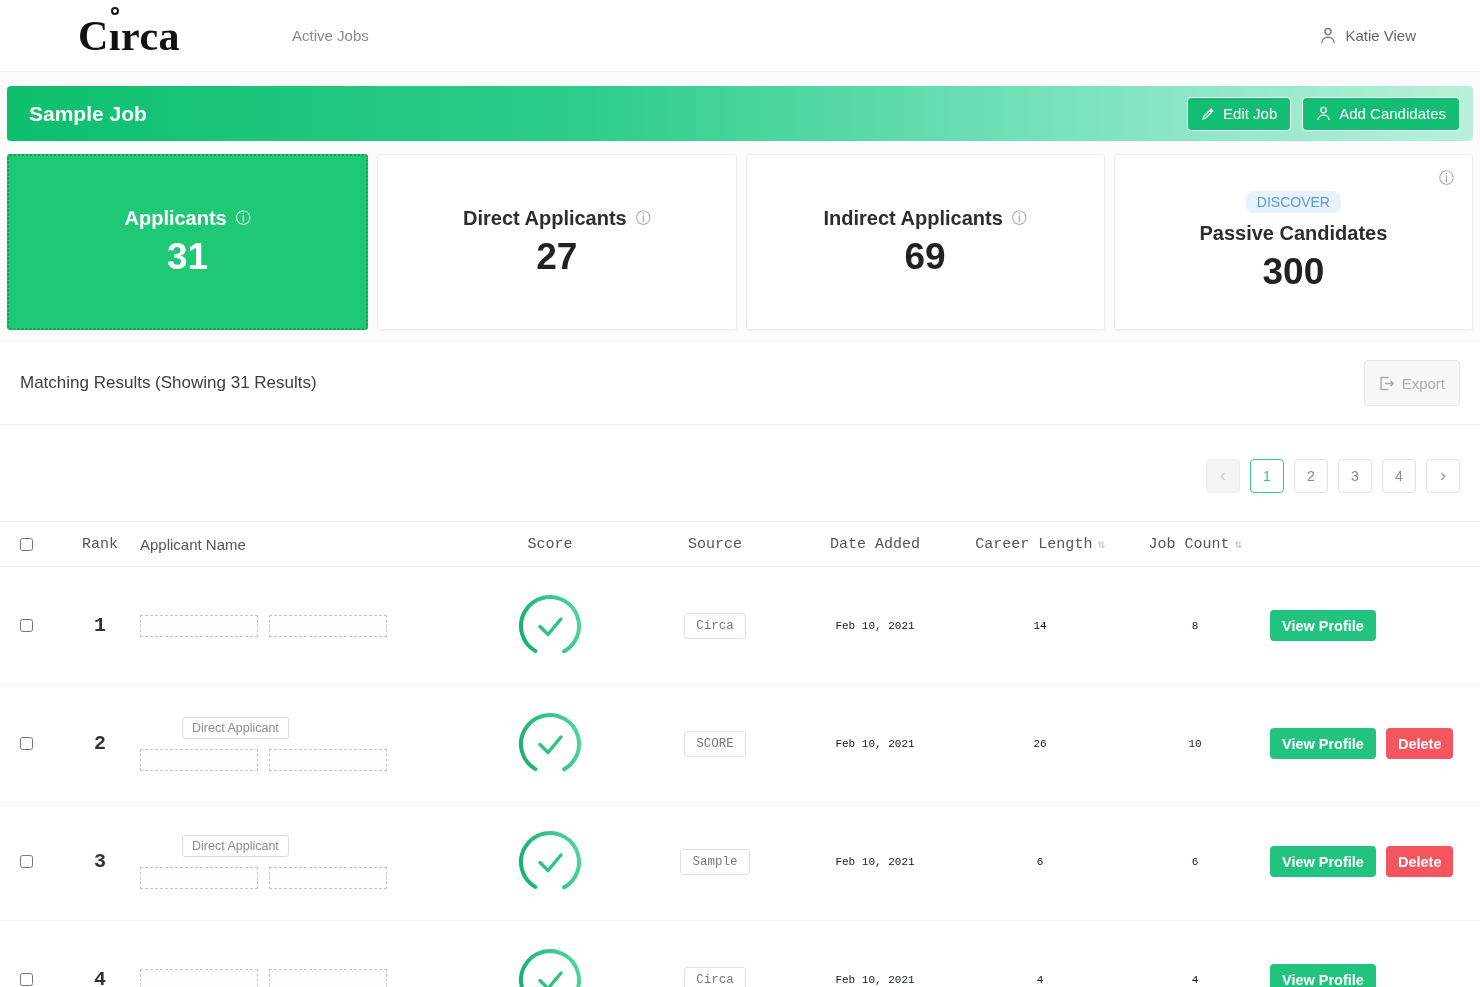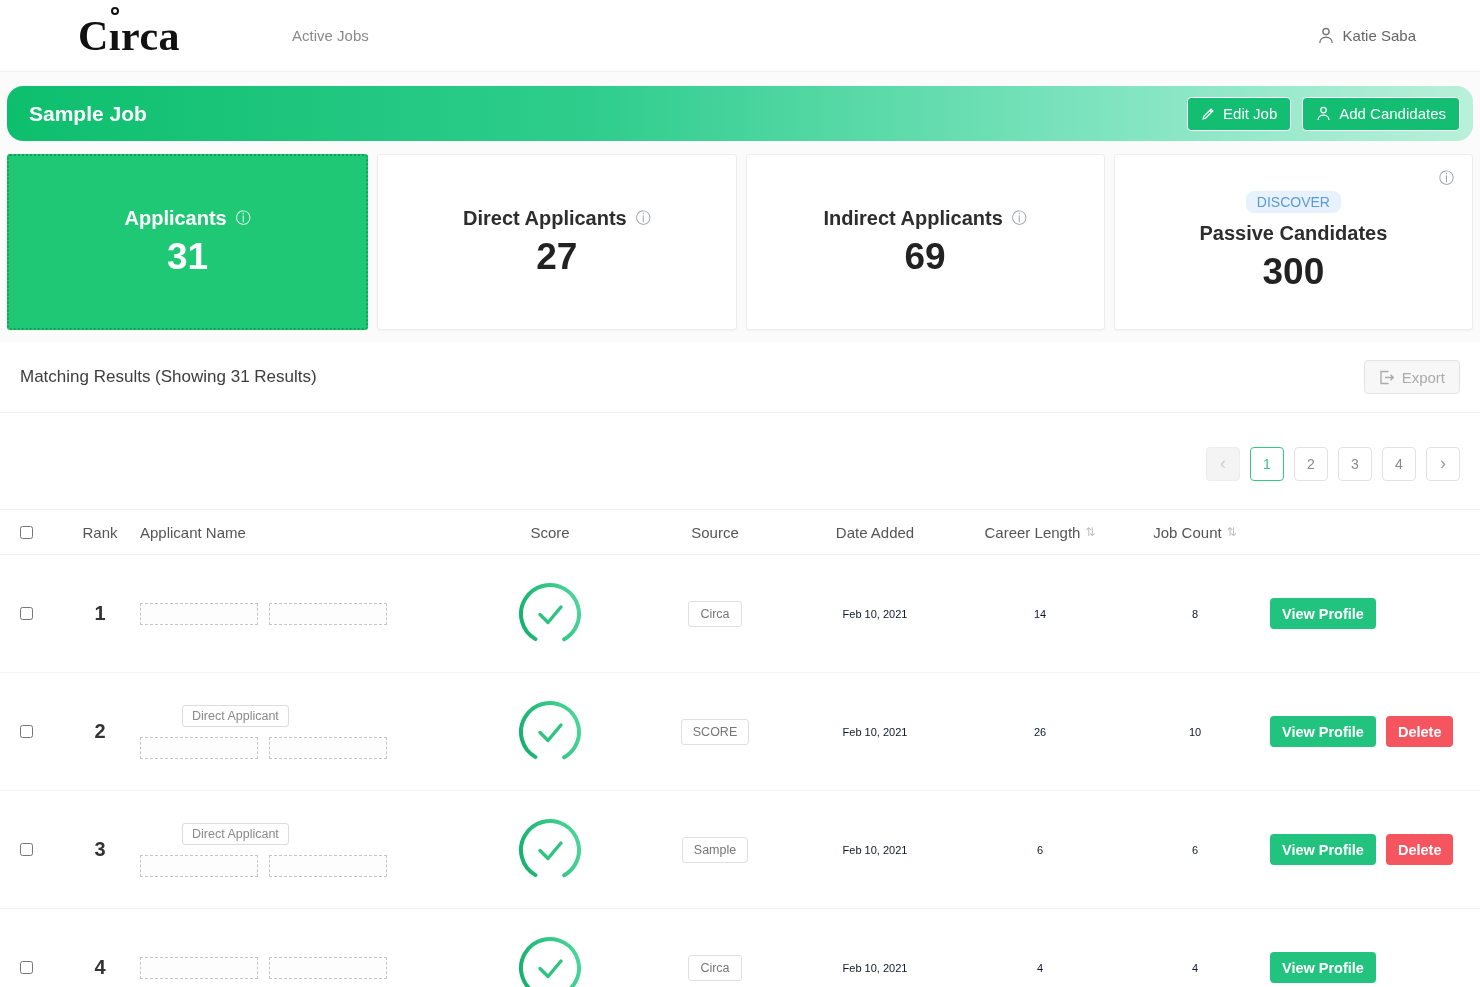--- a/index.html
+++ b/index.html
@@ -10,21 +10,21 @@
   
   .topbar { height:72px; background:#fff; display:flex; align-items:center; padding:0 64px 0 78px; border-bottom:1px solid #f1f1f1; }
   .logo { font-family:"Liberation Serif", serif; font-weight:bold; font-size:42px; color:#111; letter-spacing:0.5px; display:flex; align-items:flex-end; line-height:1; }
   .iwrap { position:relative; display:inline-block; }
   .ring { position:absolute; width:8px; height:8px; border:2.5px solid #111; border-radius:50%; top:-8px; left:2px; }
   .nav-link { margin-left:112px; font-size:15px; color:#8a8a8a; cursor:pointer; }
   .user-chip { margin-left:auto; display:flex; align-items:center; gap:9px; color:#666; font-size:15px; cursor:pointer; }
   .user-chip svg { color:#777; }
 
   
-  .banner { margin:14px 7px 0; height:55px; border-radius:16px;
+  .banner { margin:14px 7px 0; height:55px; border-radius:4px;
     background:linear-gradient(90deg,#0dbf6d 0%,#2fcd8d 40%,#7fe4c0 75%,#b9f0da 100%);
     display:flex; align-items:center; padding:0 13px 0 22px; }
   .banner-title { color:#fff; font-size:21px; font-weight:bold; }
   .banner-actions { margin-left:auto; display:flex; gap:11px;align-items:flex-end; }
   .banner-btn { display:flex; align-items:center; gap:8px; background:#13bd71; color:#fff;
     border:1px solid #fff; border-radius:4px; height:34px; padding:0 13px; font-size:15px; }
 
   
   .cards { display:flex; gap:9px; margin:13px 7px 0; }
   .card { flex:1; height:176px; background:#fff; border:1px solid #ededed; border-radius:3px;
@@ -38,38 +38,38 @@
   .info-icon { font-size:15px; color:#9aa0a6; font-weight:normal; }
   .card.selected .info-icon { color:#e8fff3; }
   .corner-info { position:absolute; top:14px; right:18px; }
   .discover-badge { background:#e7f2fc; color:#5b9bd5; font-size:14px; padding:3px 11px; border-radius:8px; margin-bottom:9px; }
 
   
   .panel { background:#fff; margin-top:12px; min-height:650px; }
   .results-header { display:flex; align-items:center; padding:18px 20px; border-bottom:1px solid #f0f0f0; }
   .results-title { font-size:17px; color:#3d3d3d; }
   .export-btn { margin-left:auto; display:flex; align-items:center; gap:8px; background:#f7f7f7;
-    border:1px solid #e4e4e4; color:#ababab; border-radius:4px; height:34px; padding:0 14px; font-size:15px; }
+    border:1px solid #e4e4e4; color:#ababab; border-radius:4px; height:46px; padding:0 14px; font-size:15px; }
 
   
   .pagination { display:flex; gap:10px; justify-content:flex-end; align-items:center; padding:34px 20px 28px; }
   .pages { display:flex; gap:10px; }
   .page-btn { width:34px; height:34px; border:1px solid #e2e2e2; border-radius:4px; background:#fff;
     color:#8a8a8a; font-size:14px; display:flex; align-items:center; justify-content:center; }
   .page-btn.active { border-color:#2fc982; color:#2fc982; }
   .page-btn.nav-chev { font-size:18px; color:#9a9a9a; padding-bottom:2px; }
   .page-btn.disabled { background:#f4f4f4; color:#cfcfcf; border-color:#ededed; cursor:default; }
 
   
   .thead, .trow { display:grid;
     grid-template-columns:40px 80px 320px 180px 150px 170px 160px 150px 1fr;
     align-items:center; padding:0 16px 0 20px; }
   .thead { height:46px; border-top:1px solid #f0f0f0; border-bottom:1px solid #f0f0f0; font-size:15px; color:#555; }
   .th { display:flex; align-items:center; gap:5px; }
-  .th.center, .td.center { justify-content:center; text-align:left; }
+  .th.center, .td.center { justify-content:center; text-align:left;font-family:Liberation Mono, monospace; }
   .sort-icon { color:#bfbfbf; font-size:12px; }
   .trow { height:118px; border-bottom:1px solid #f3f3f3; }
   .td { display:flex; align-items:center; }
   .rank { font-size:20px; font-weight:bold; color:#333; }
   .name-cell { flex-direction:column; align-items:flex-start; gap:0; }
   .da-tag { border:1px solid #dcdcdc; border-radius:3px; color:#8a8a8a; font-size:12.5px;
     padding:3px 9px; margin-bottom:10px; background:#fff;margin-left:42px; }
   .name-boxes { display:flex; gap:11px; }
   .dash-box { width:118px; height:22px; border:1px dashed #c6c6c6; background:#fdfdfd; }
   .source-tag { border:1px solid #e0e0e0; border-radius:3px; padding:5px 11px; font-size:12.5px; color:#777; background:#fff; }
@@ -87,21 +87,21 @@
       <span>C</span>
       <span class="iwrap"><span>ı</span><span class="ring"></span></span>
       <span>rca</span>
     </div>
   <div class="nav-link">Active Jobs</div>
   <div class="user-chip">
     <svg width="16" height="17" viewBox="0 0 16 17" fill="none" stroke="currentColor" stroke-width="1.4">
       <circle cx="8" cy="4.6" r="3.1"></circle>
       <path d="M1.8 16 c0-3.6 2.8-5.7 6.2-5.7 s6.2 2.1 6.2 5.7"></path>
     </svg>
-    <span>Katie Saba</span>
+    <span>Katie View</span>
   </div>
 </div>
 
 <div class="banner">
   <div class="banner-title">Sample Job</div>
   <div class="banner-actions">
     <button class="banner-btn">
       <svg width="14" height="14" viewBox="0 0 14 14" fill="none" stroke="#fff" stroke-width="1.3">
         <path d="M2.2 11.8 L2.8 9.4 L10 2.2 L11.8 4 L4.6 11.2 Z"></path>
         <path d="M8.9 3.3 l1.8 1.8"></path>

